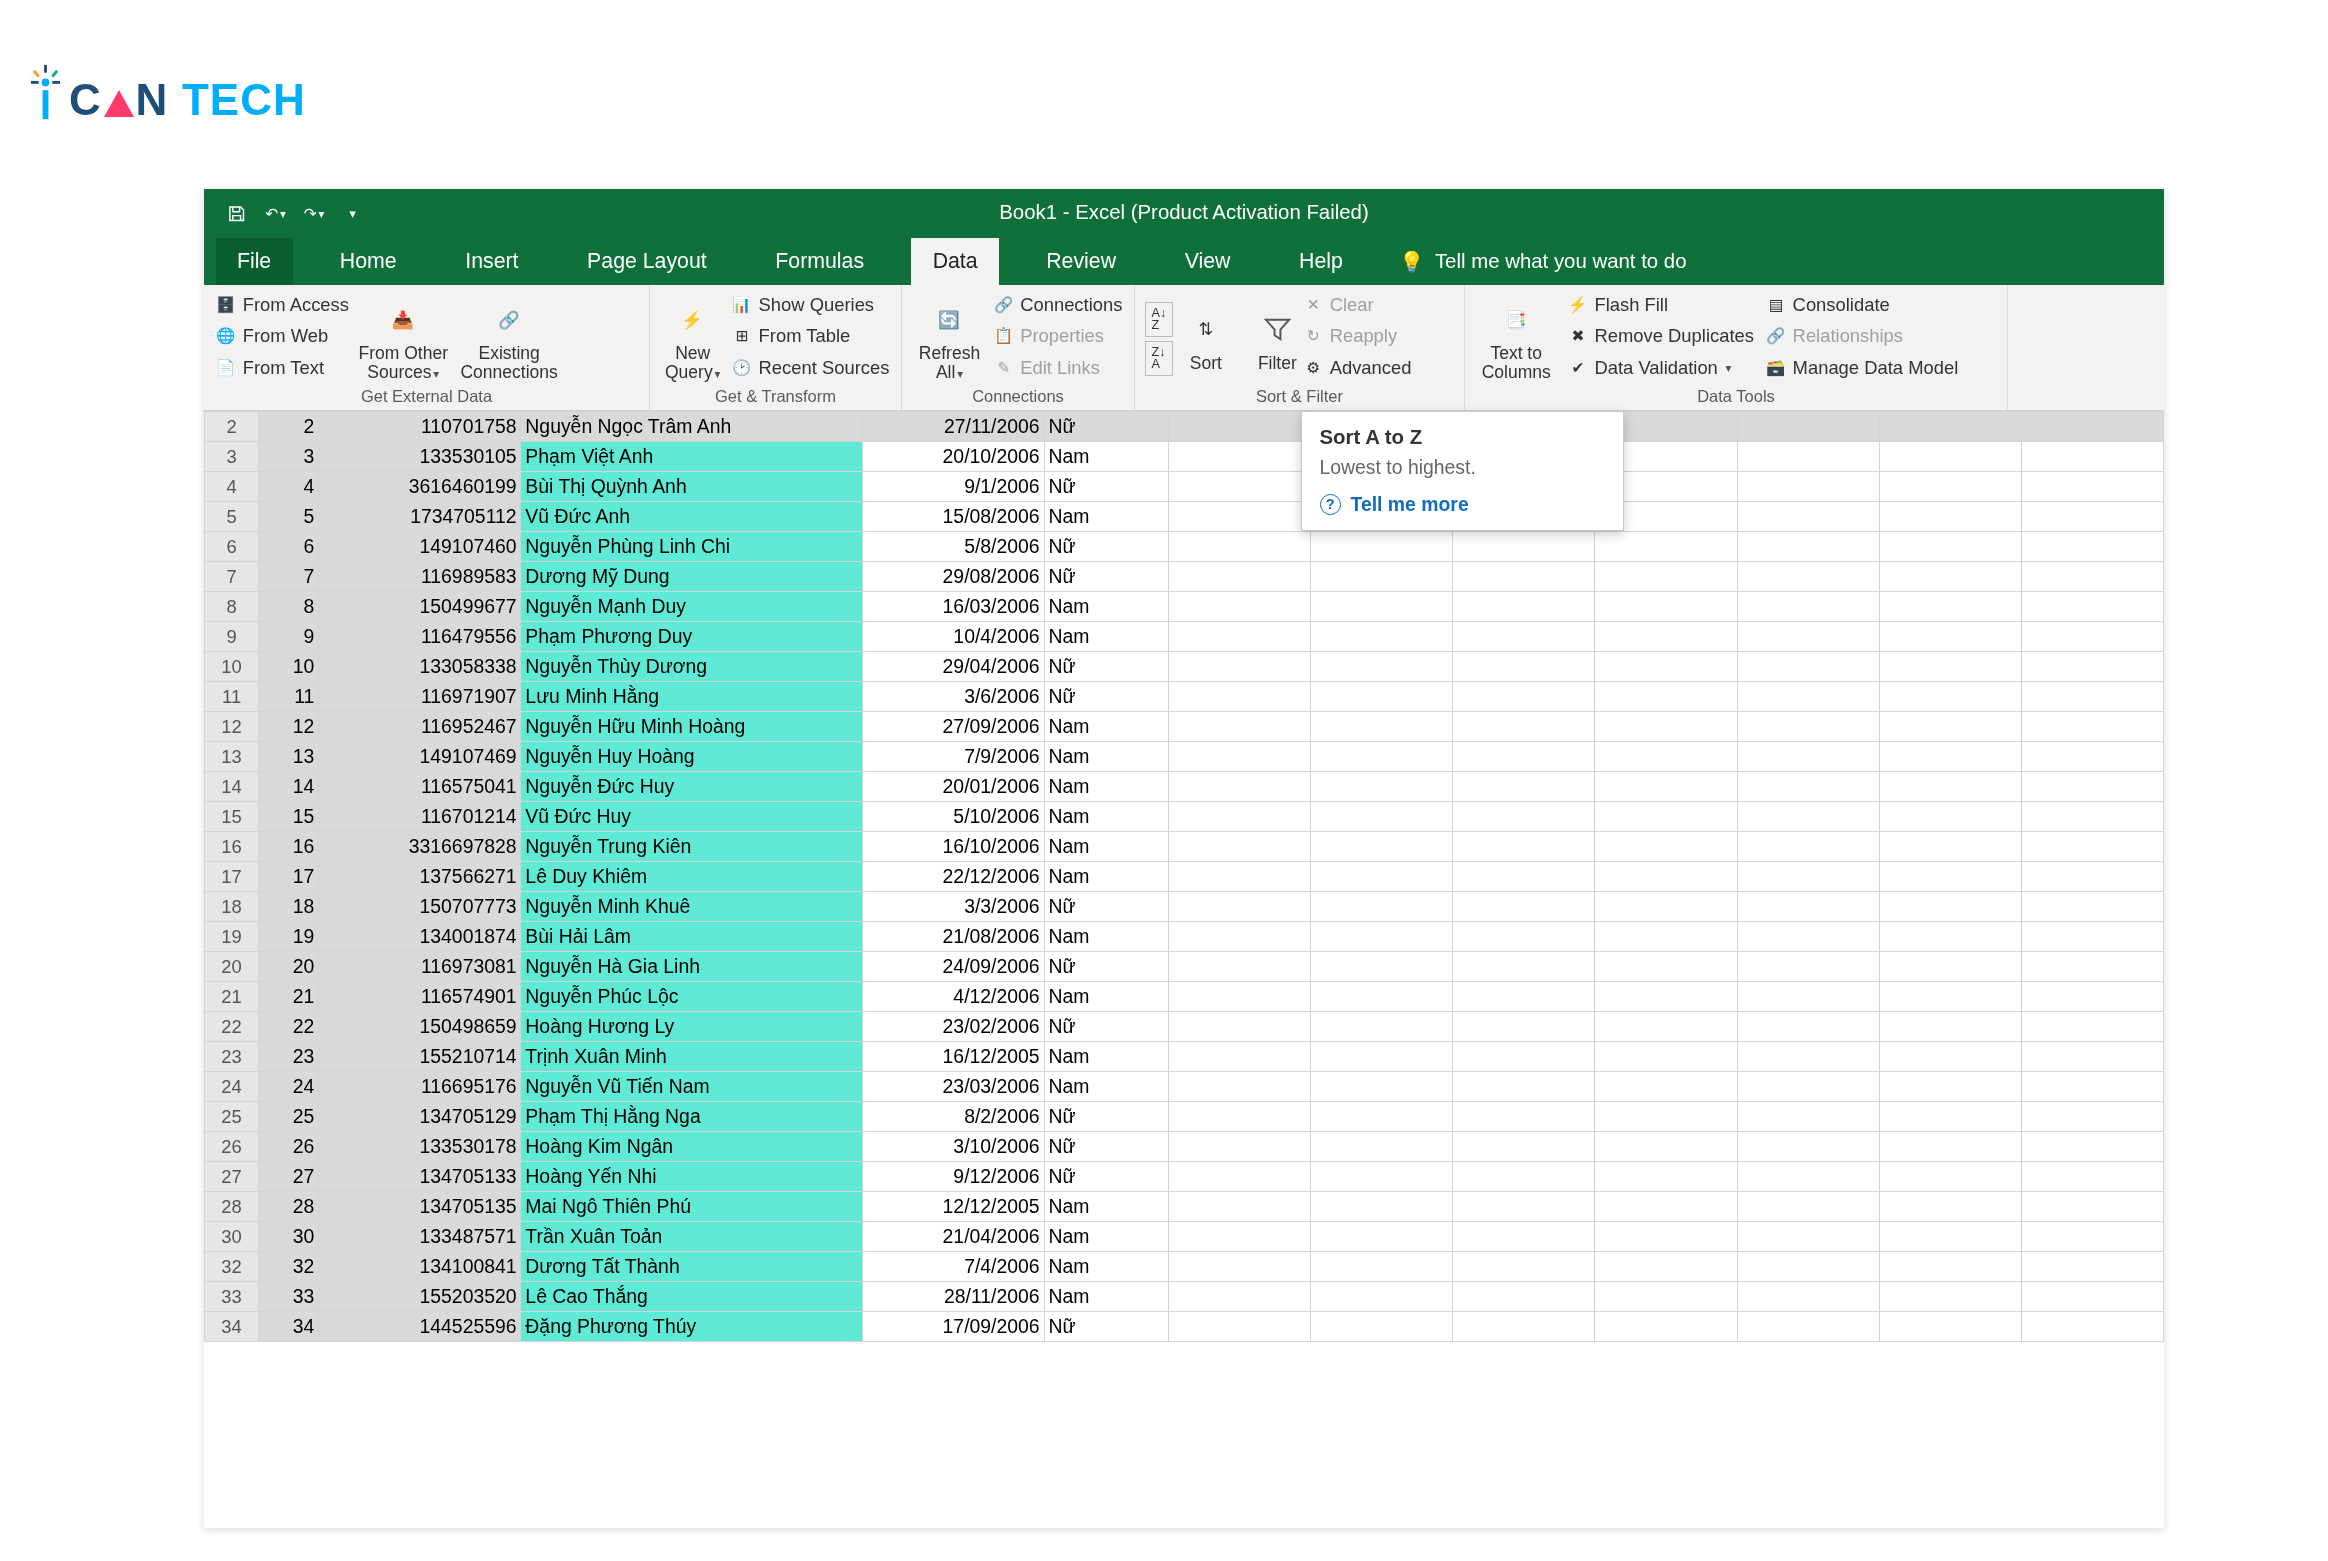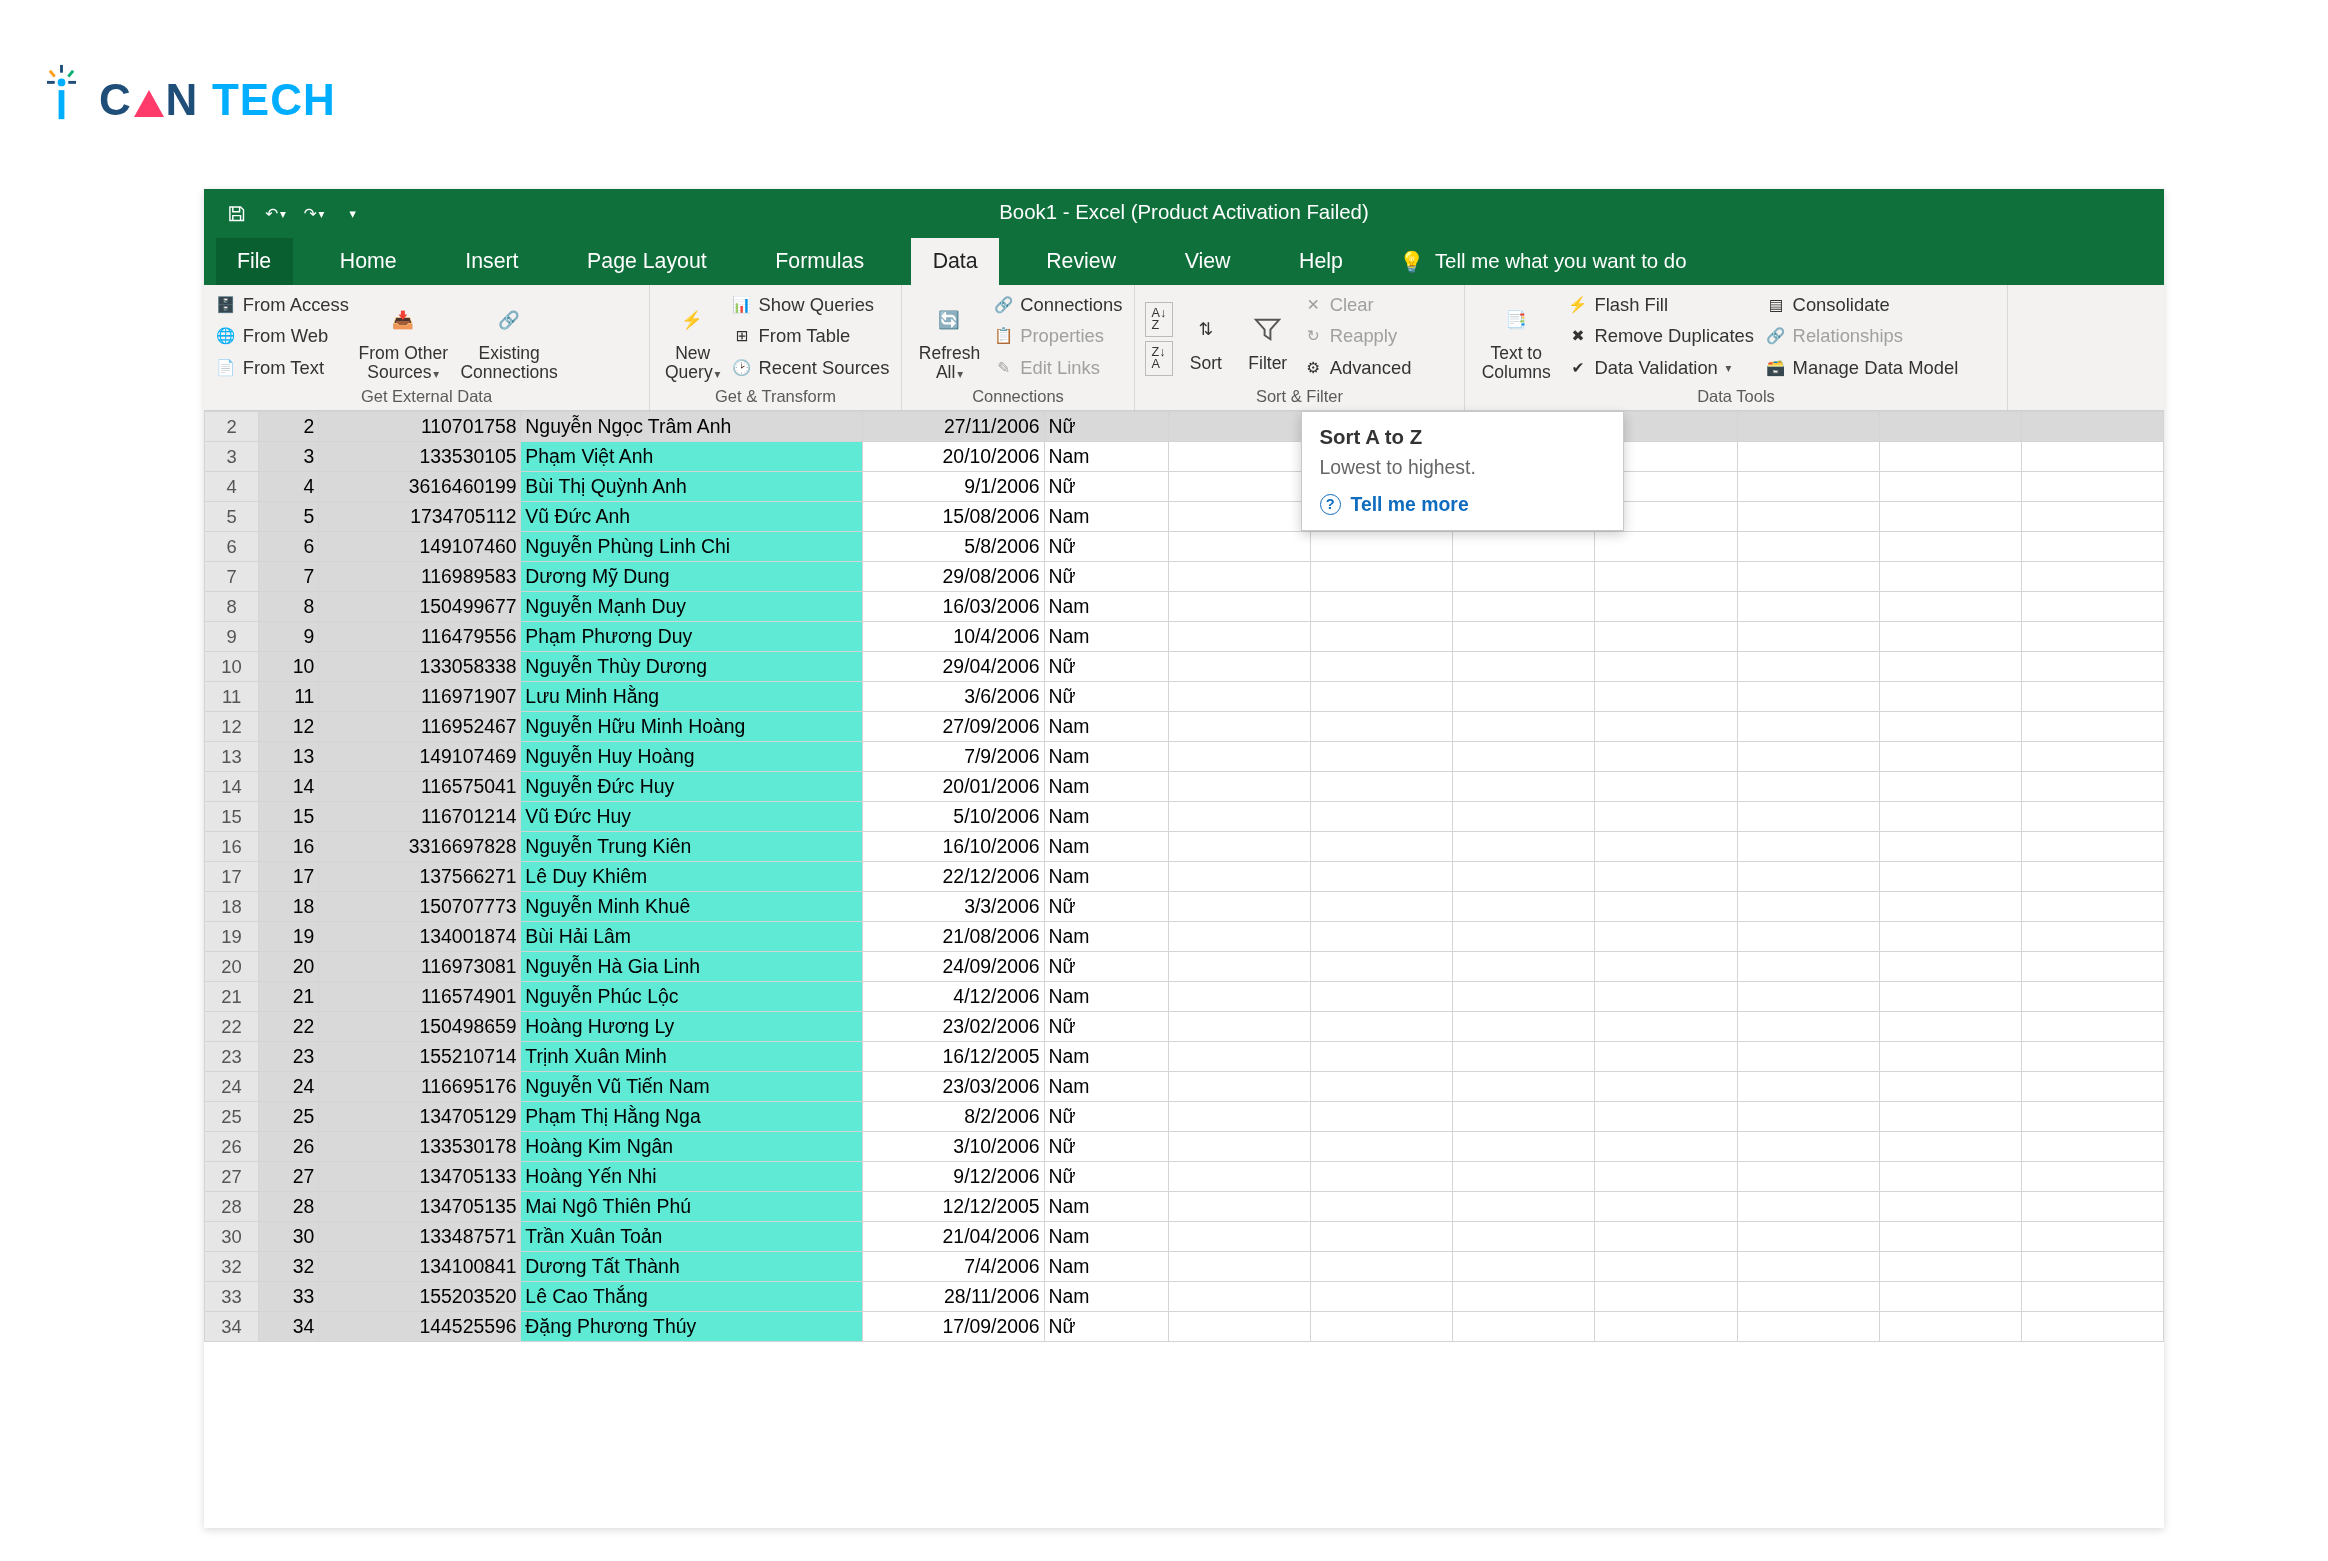--- a/index.html
+++ b/index.html
@@ -1,18 +1,18 @@
 <!DOCTYPE html>
 <html><head>
 <meta charset="utf-8">
 <style>
   * { box-sizing: border-box; margin: 0; padding: 0; font-family: "Segoe UI", Arial, sans-serif; }
   body { background: #fff; width: 2329px; height: 1561px; position: relative; overflow: hidden; }
   
-  .logo { position: absolute; top: 63px; left: 44px; display: flex; align-items: flex-end; gap: 20px; }
+  .logo { position: absolute; top: 63px; left: 28px; display: flex; align-items: flex-end; gap: 6px; }
   .logo-text { font-size: 44px; font-weight: 700; letter-spacing: 1px; }
   .logo-c { color: #1f4e79; }
   .logo-n { color: #1f4e79; }
   .logo-tri { display:inline-block; width:0; height:0; border-left:15.5px solid transparent; border-right:15.5px solid transparent; border-bottom:27px solid #ff3b6b; margin:0 1.9px; vertical-align:baseline; position:relative; top:1.9px;}
   .logo-tech { color: #00aeff; font-weight: 800; margin-left: 13.6px; }
   
   .app-frame { position: absolute; top: 189px; left: 204px; width: 1960px; height: 1339px; background: #fff; box-shadow: 0 1.9px 7.8px rgba(0,0,0,0.15); overflow: hidden; }
   
   .titlebar { height: 49px; background: #0f703b; display: flex; align-items: center; color: #fff; position:relative; }
   .qat { display: flex; align-items: center; gap: 11.6px; padding-left: 19.4px; }
@@ -188,21 +188,21 @@
               <span style="font-size:12.6px;line-height:1;">A↓<br>Z</span>
             </div>
           <div class="rrow" style="border:1px solid #bbb; padding:3.9px 5.8px;">
               <span style="font-size:12.6px;line-height:1;">Z↓<br>A</span>
             </div>
         </div>
         <div class="rbig" style="width:58px;">
           <span class="ricon-lg">⇅</span>
           <span>Sort</span>
         </div>
-        <div class="rbig" style="width:58px;">
+        <div class="rbig" style="width:58px;align-items:flex-end;">
           <span class="ricon-lg">
               <svg width="31" height="31" viewBox="0 0 32 32">
                 <path d="M4 6h24l-9 10v10l-6-4v-6z" fill="none" stroke="#555" stroke-width="2"></path>
               </svg>
             </span>
           <span>Filter</span>
         </div>
         <div style="display:flex; flex-direction:column; gap:3.9px;">
           <div class="rrow disabled">
               <span class="ricon">✕</span>

